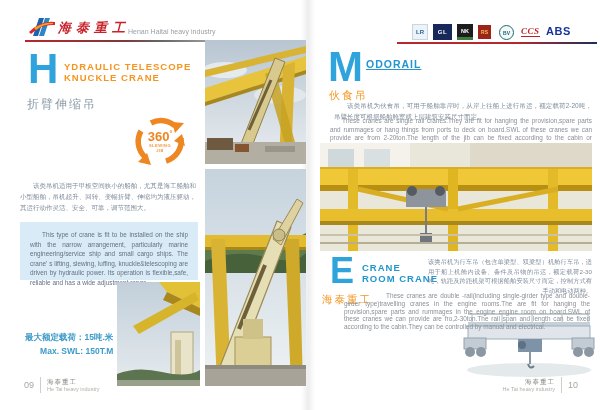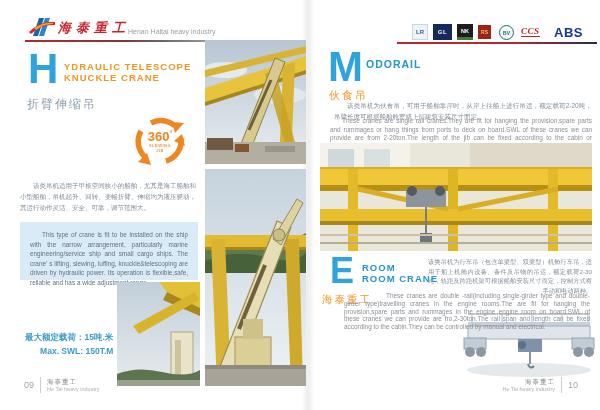--- a/index.html
+++ b/index.html
@@ -13,21 +13,21 @@
   .brand-rule{height:2px;background:linear-gradient(to right,#b5282d 0%,#7c3a3a 55%,#666 75%,#999 100%);}
   
   .cert{display:flex;align-items:center;justify-content:center;font-weight:bold;box-sizing:border-box;}
   .cert-lr{width:16px;height:16px;background:#eef3f8;border:1px solid #c8d6e2;color:#2a5ca8;font-size:6px;}
   .cert-gl{width:19px;height:16px;background:#16295a;color:#fff;font-size:6px;letter-spacing:.5px;}
   .cert-nk{width:16px;height:16px;background:#1d1d1f;color:#fff;font-size:5.5px;border-bottom:3px solid #3e7d3a;}
   .cert-rs{width:13px;height:14px;background:#9c2418;color:#f2c14e;font-size:5px;}
   .cert-bv{width:15px;height:15px;background:#f4f8f9;border:1.5px solid #1d6a73;border-radius:50%;color:#1d6a73;font-size:5px;}
   .cert-ccs{color:#c21f24;font-size:9px;font-family:"Liberation Serif",serif;font-style:italic;
             border-bottom:1.5px solid #c21f24;line-height:10px;letter-spacing:.5px;}
-  .cert-abs{color:#16349c;font-size:13px;letter-spacing:.5px;margin-left:8px;}
+  .cert-abs{color:#16349c;font-size:11px;letter-spacing:.5px;}
   .cert-rule{height:2px;background:linear-gradient(to right,#b5282d 0%,#b5282d 60%,#1a2f5a 100%);}
   
   .big-letter{color:#2fa3dc;font-weight:bold;line-height:.82;}
   .title-orange{color:#f7941d;font-weight:bold;font-size:9.5px;line-height:11px;letter-spacing:1px;white-space:pre;}
   .title-blue{color:#2196cf;font-weight:bold;font-size:10.5px;line-height:12px;letter-spacing:1px;white-space:pre;}
   .sub-cn-gray{color:#8a9aa8;font-size:12px;letter-spacing:2px;}
   .sub-cn-orange{color:#f7941d;font-weight:normal;font-size:11px;letter-spacing:2px;}
   
   .para-cn{color:#7e8c9a;font-size:6.5px;line-height:11px;text-align:justify;text-indent:13px;}
   .para-en{color:#8b9096;font-size:6.4px;line-height:8.5px;text-align:justify;text-indent:12px;}
@@ -176,21 +176,21 @@
   <div class="abs footer" style="left:24px;top:377px;">
     <span class="pagenum">09</span>
     <span class="fdiv"></span>
     <span>
       <div class="fco-cn">海泰重工</div>
       <div class="fco-en">He Tai heavy industry</div>
     </span>
   </div>
 
   <div class="abs big-letter" style="left:328px;top:50px;font-size:42px;">M</div>
-  <div class="abs title-blue" style="left:366px;top:58px;">ODORAIL</div>
+  <div class="abs title-blue" style="left:366px;top:58px;text-decoration:underline;">ODORAIL</div>
   <div class="abs sub-cn-orange" style="left:329px;top:88px;">伙食吊</div>
   <div class="abs para-cn" style="left:334px;top:100px;width:258px;">该类吊机为伙食吊，可用于船舶靠岸时，从岸上往船上进行吊运，额定载荷2-20吨，吊臂长度可根据船舶舱室或上层建筑安装尺寸而定。</div>
   <div class="abs para-en" style="left:330px;top:117px;width:262px;">These cranes are single rail cranes.They are fit for hanging the provision,spare parts and rummages or hang things from ports to deck on board.SWL of these cranes we can provide are from 2-20ton.The length of the jib can be fixed according to the cabin or superstructure.</div>
 
   <svg class="abs photo" style="left:320px;top:143px;" width="272" height="108" viewBox="0 0 272 108" preserveAspectRatio="none">
     <rect width="272" height="108" fill="#e9e6da"></rect>
     <rect width="90" height="40" fill="#f4f2ea"></rect>
     <rect x="150" y="0" width="122" height="30" fill="#ded9c8"></rect>
     <rect x="8" y="6" width="26" height="18" fill="#cfd8da"></rect>
     <rect x="44" y="6" width="26" height="18" fill="#d8e0e2"></rect>
@@ -207,21 +207,21 @@
     <rect x="86" y="46" width="40" height="18" fill="#8d949b"></rect>
     <circle cx="92" cy="48" r="5" fill="#555b61"></circle>
     <circle cx="120" cy="48" r="5" fill="#555b61"></circle>
     <line x1="106" y1="64" x2="106" y2="92" stroke="#777d83" stroke-width="2"></line>
     <rect x="100" y="90" width="12" height="10" fill="#6e757c"></rect>
     <line x1="0" y1="92" x2="272" y2="92" stroke="#c9c2a8" stroke-width="2"></line>
     <line x1="0" y1="100" x2="272" y2="100" stroke="#b5ae94" stroke-width="2"></line>
   </svg>
 
   <div class="abs big-letter" style="left:330px;top:256px;font-size:36px;">E</div>
-  <div class="abs title-blue" style="left:362px;top:262px;font-size:9.5px;">ROOM</div>
+  <div class="abs title-blue" style="left:362px;top:262px;font-size:9.5px;">CRANE</div>
   <div class="abs title-blue" style="left:362px;top:273px;font-size:9.5px;">ROOM CRANE</div>
   <div class="abs sub-cn-orange" style="left:322px;top:293px;font-size:10.5px;">海泰重工</div>
   <div class="abs para-cn" style="left:428px;top:257px;width:164px;font-size:6.2px;line-height:9.5px;text-indent:0;text-align-last:right;">该类吊机为行车吊（包含单梁型、双梁型）机舱行车吊，适用于船上机舱内设备、备件及吊物的吊运，额定载荷2-30吨，轨距及跨距机架可根据船舶安装尺寸而定，控制方式有手动和电动两种。</div>
 
   <svg class="abs photo" style="left:462px;top:296px;" width="134" height="88" viewBox="0 0 134 88" preserveAspectRatio="none">
     <rect width="134" height="88" fill="#ffffff"></rect>
     <ellipse cx="67" cy="74" rx="62" ry="7" fill="#e4e9ec"></ellipse>
     <line x1="6" y1="18" x2="128" y2="18" stroke="#aebbc5" stroke-width="1.5"></line>
     <line x1="10" y1="26" x2="10" y2="18" stroke="#aebbc5" stroke-width="1"></line>
     <line x1="40" y1="26" x2="40" y2="18" stroke="#aebbc5" stroke-width="1"></line>

